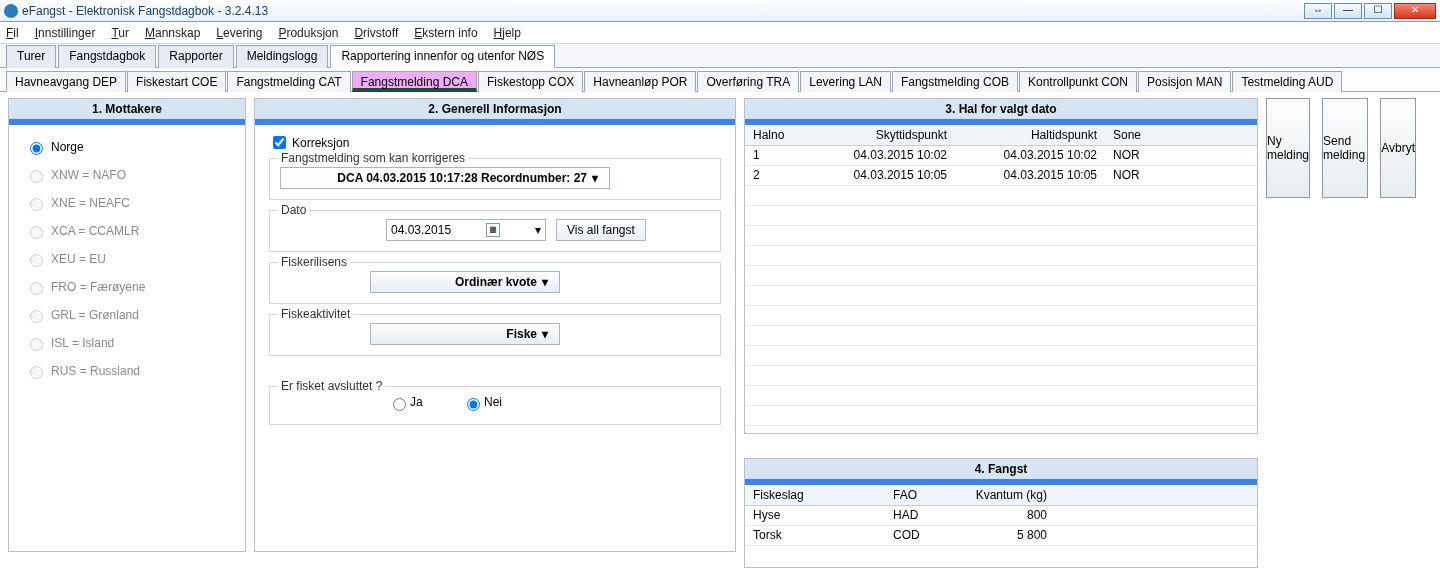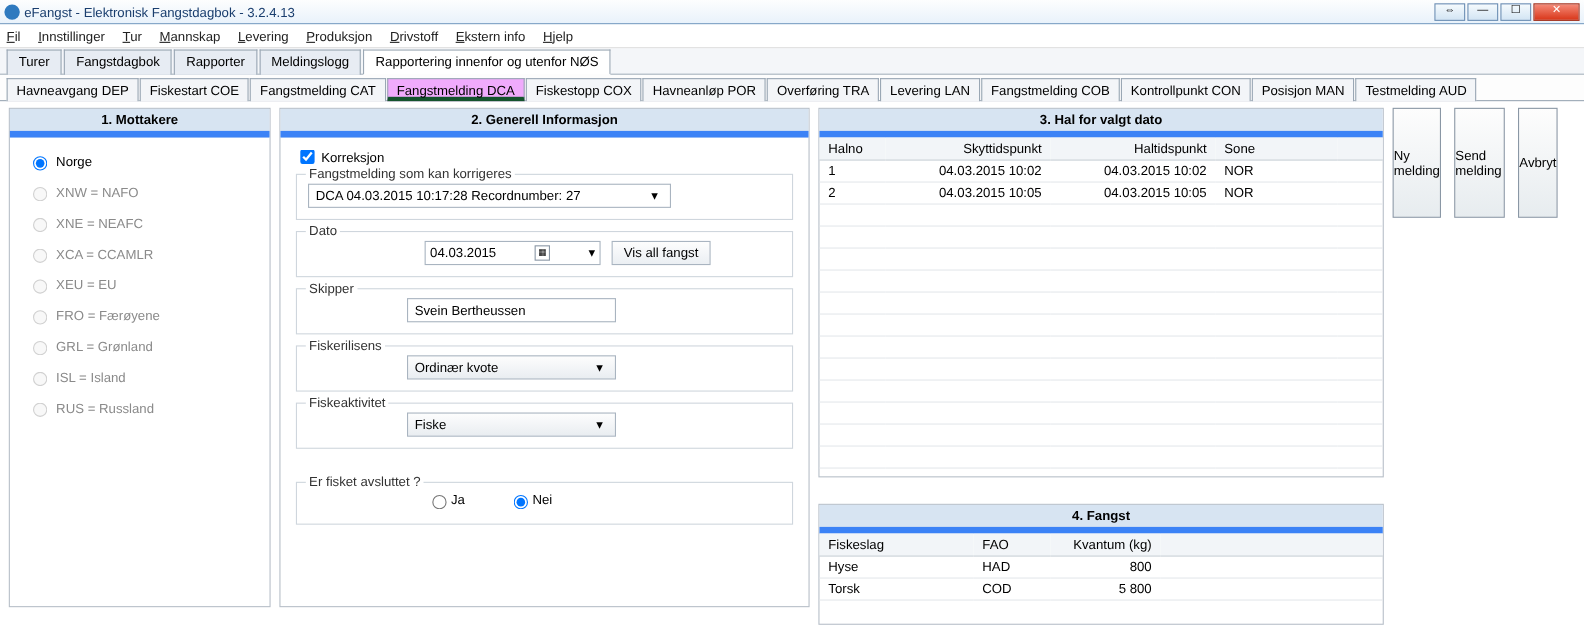--- a/index.html
+++ b/index.html
@@ -32,21 +32,21 @@
   .radio-list { padding: 14px 16px; }
   .radio-row { display: flex; align-items: center; margin-bottom: 12px; }
   .radio-row input { margin-right: 8px; }
   .radio-row.disabled { color: #8a8a8a; }
   .form-body { padding: 8px 14px; }
   .chk-row { display: flex; align-items: center; margin-bottom: 6px; }
   .chk-row input { margin-right: 6px; }
   .grpbox { border: 1px solid #cfd6dd; padding: 8px 10px 10px 10px; margin-bottom: 10px; position: relative; }
   .grpbox .lbl { position: absolute; top: -8px; left: 8px; background: #fff; padding: 0 3px; color: #333; }
   .selectish, .txt { height: 22px; border: 1px solid #a9b4c0; padding: 2px 6px; background: #fff; display: flex; align-items: center; }
-  .selectish { justify-content: space-between; cursor: default; }
+  .selectish { justify-content: flex-end; cursor: default; font-weight: bold; }
   .selectish .arrow { width: 16px; text-align: center; }
   .field-row { display: flex; align-items: center; gap: 10px; padding-left: 16px; }
   .small-btn { height: 22px; border: 1px solid #a9b4c0; background: linear-gradient(#fdfdfd,#ebeff3); padding: 0 10px; cursor: default; }
   .table { width: 100%; border-collapse: collapse; }
   .table th, .table td { text-align: left; padding: 2px 8px; height: 20px; border-bottom: 1px solid #e4e8ec; font-weight: normal; }
   .table th { background: #f2f5f8; border-bottom: 1px solid #c6cdd5; }
   .r { text-align: right !important; }
   .radio-inline { display: inline-flex; align-items: flex-start; margin: 0 18px; }
   .radio-inline input { margin-right: 4px; }
   .dateish { display: flex; align-items: center; width: 160px; border: 1px solid #a9b4c0; height: 22px; padding: 0 4px; justify-content: space-between; background: #fff; }
@@ -163,26 +163,20 @@
         <div class="field-row" style="margin-left:90px">
           <div class="dateish">
             <span>04.03.2015</span>
             <span class="cal">▦</span>
             <span>▾</span>
           </div>
           <button class="small-btn">Vis all fangst</button>
         </div>
       </div>
       <div class="grpbox">
-        <span class="lbl">Skipper</span>
-        <div class="txt" style="width:190px;margin-left:90px">
-          <span>Svein Bertheussen</span>
-        </div>
-      </div>
-      <div class="grpbox">
         <span class="lbl">Fiskerilisens</span>
         <div class="selectish" style="width:190px;margin-left:90px;background:linear-gradient(#fdfdfd,#e9edf1)">
           <span>Ordinær kvote</span>
           <span class="arrow">▾</span>
         </div>
       </div>
       <div class="grpbox">
         <span class="lbl">Fiskeaktivitet</span>
         <div class="selectish" style="width:190px;margin-left:90px;background:linear-gradient(#fdfdfd,#e9edf1)">
           <span>Fiske</span>

